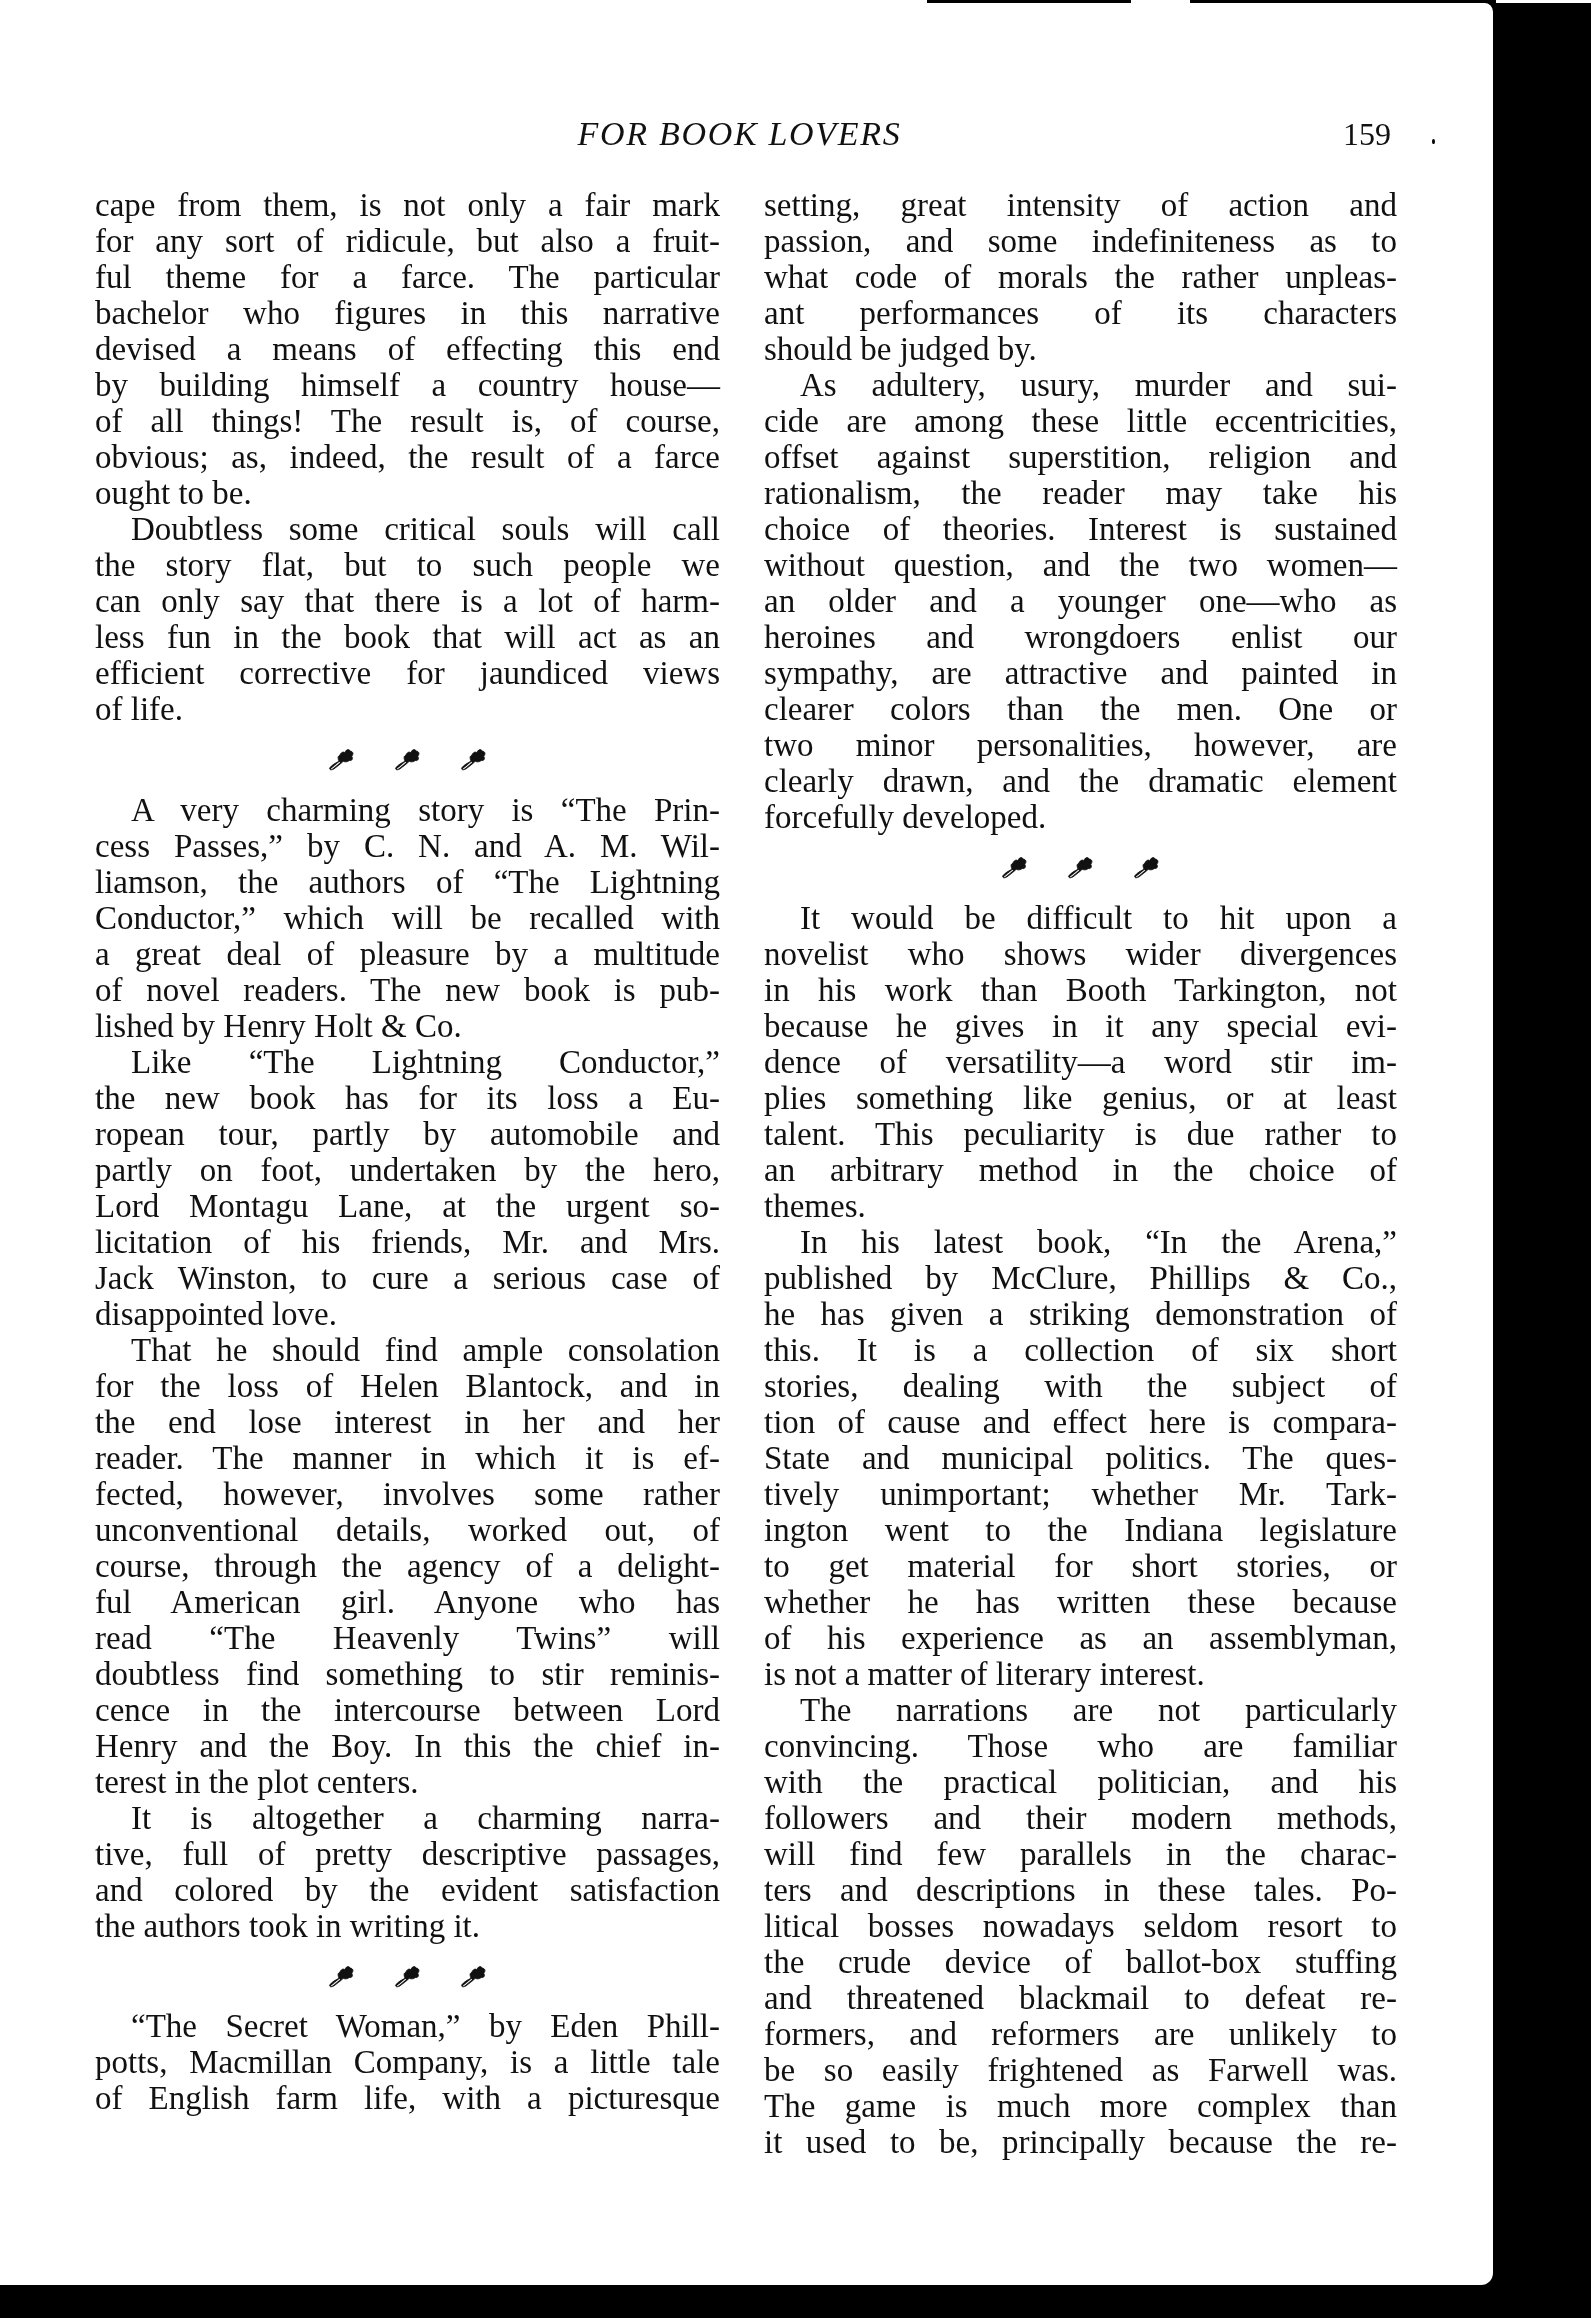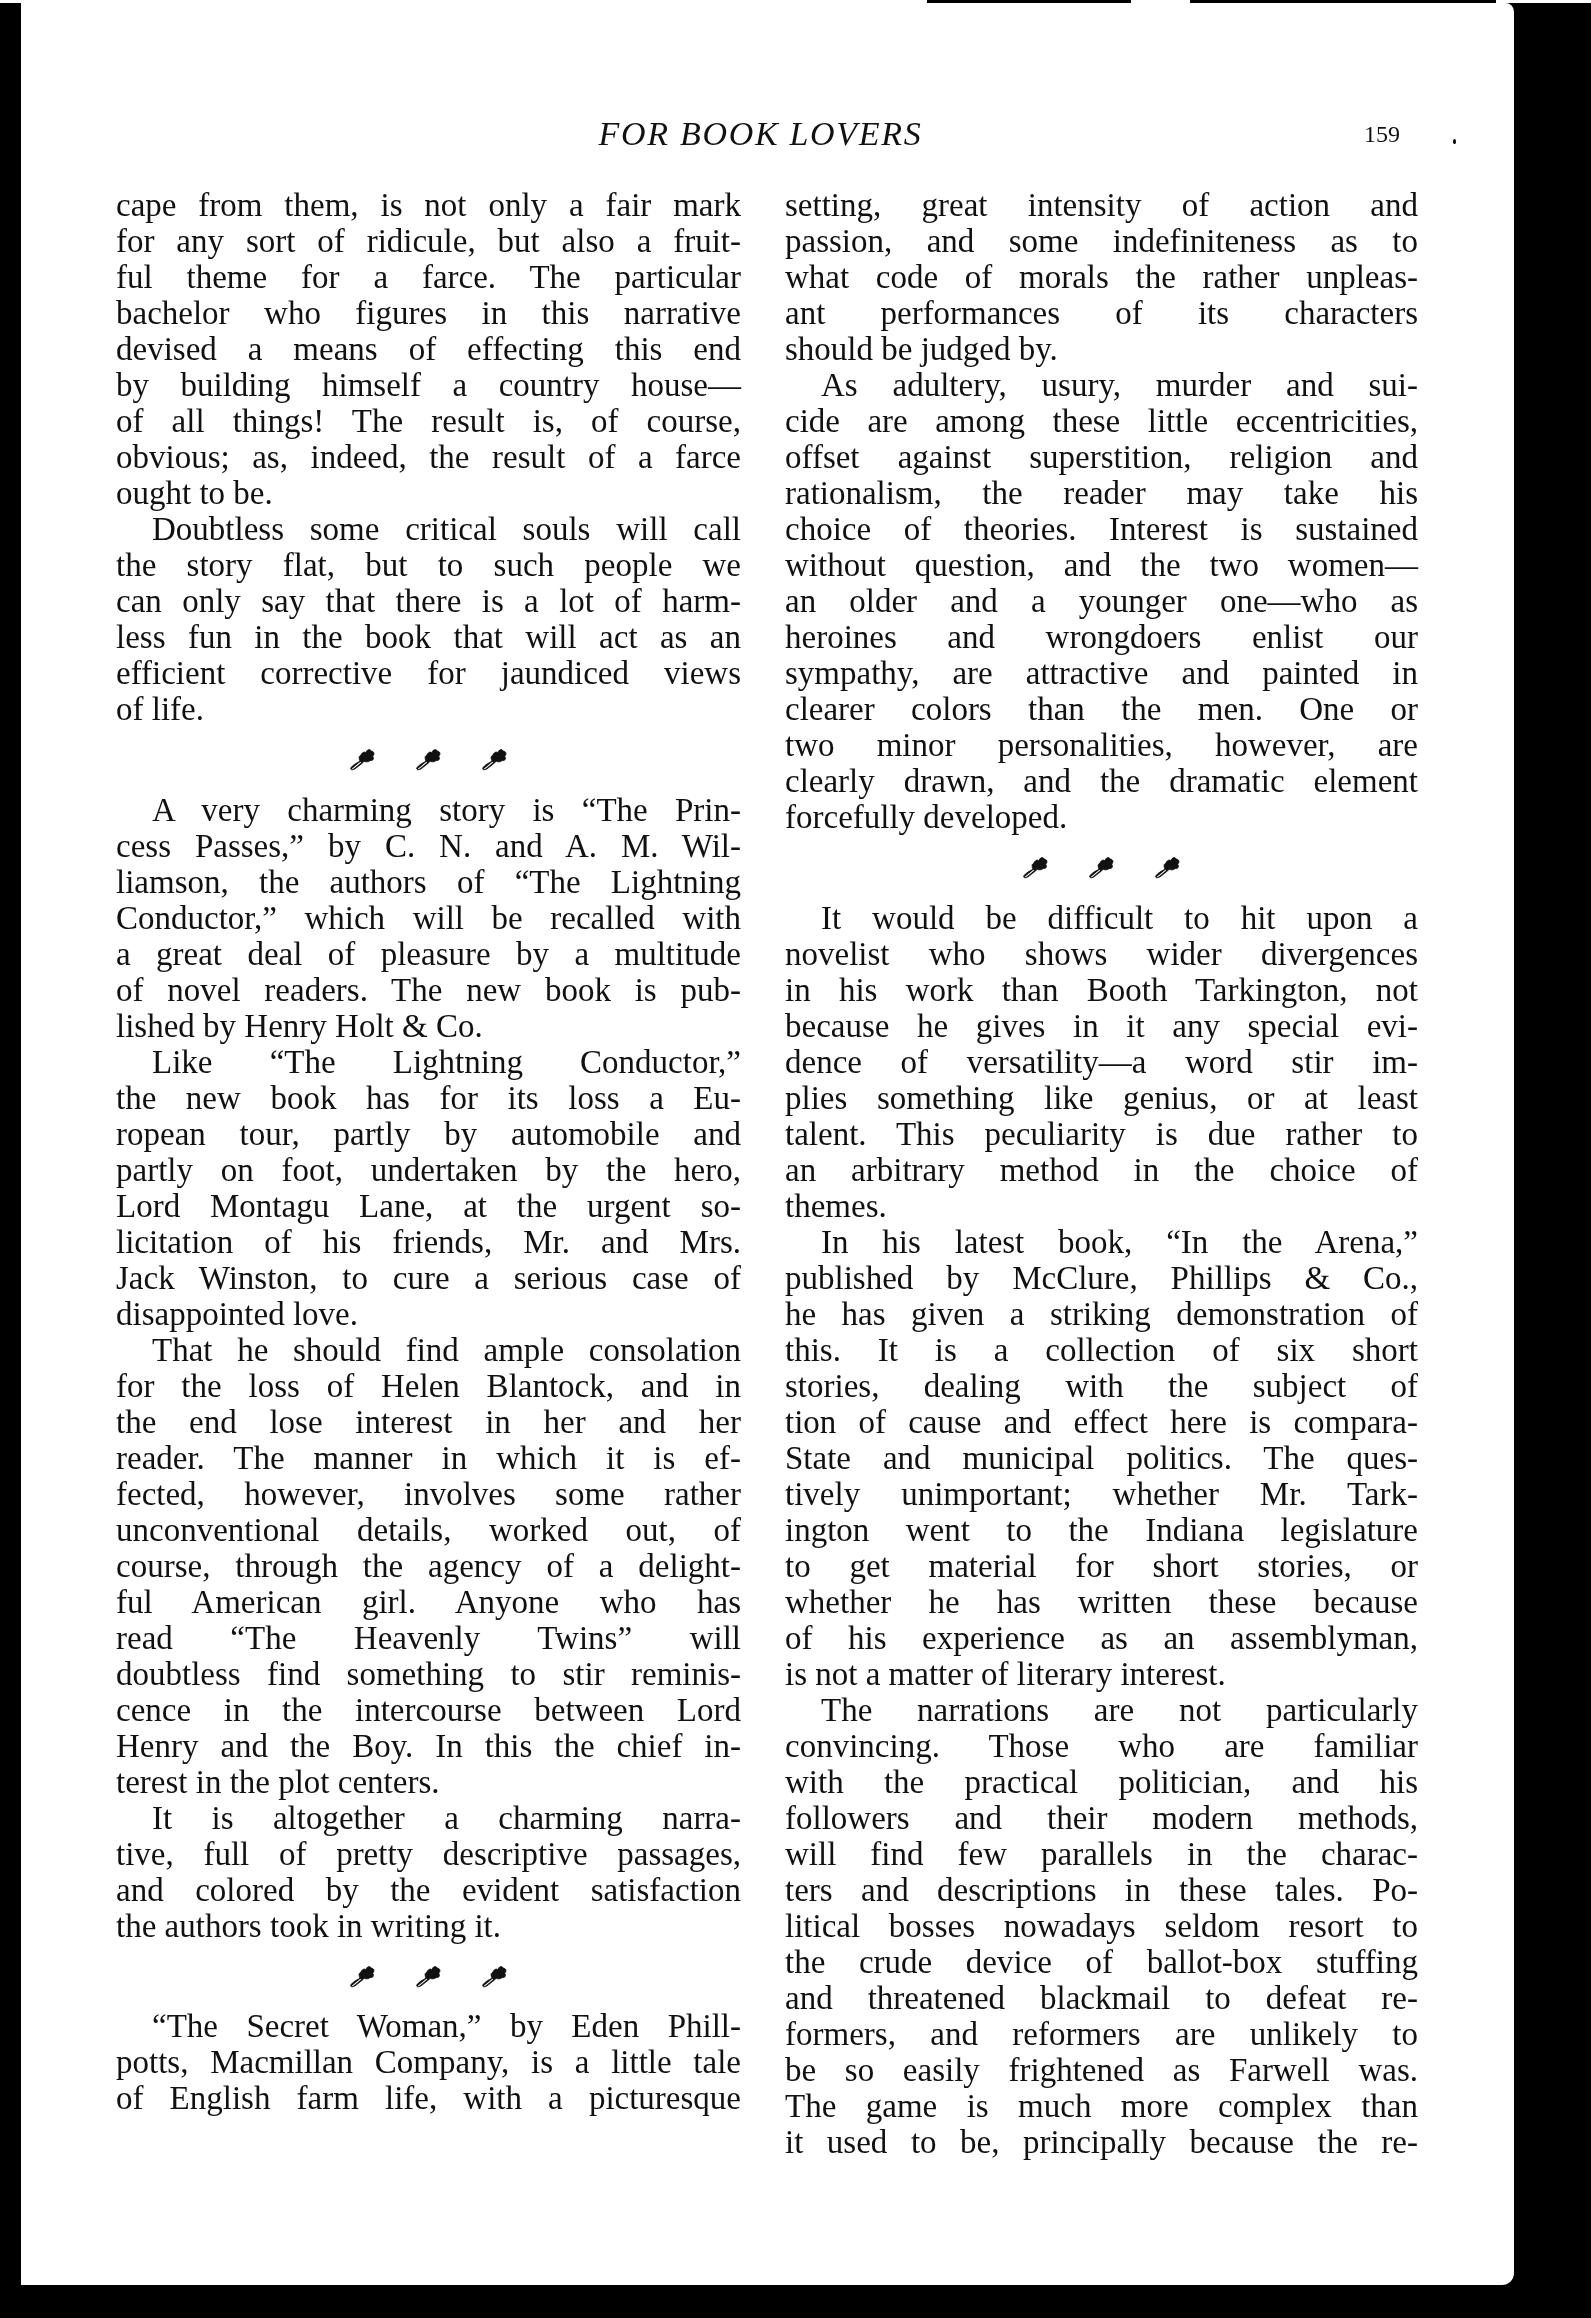--- a/index.html
+++ b/index.html
@@ -7,36 +7,35 @@
     width: 1592px; height: 2319px; position: relative; overflow: hidden;
     background: #000000;
     font-family: "Liberation Serif", "DejaVu Serif", serif;
     color: #111111;
   }
   .page {
     position: absolute; left: 0; top: 3.4px; width: 1493px; height: 2282px;
     background: #ffffff;
     border-top-right-radius: 8.5px;
     border-bottom-right-radius: 12px;
-    margin-left: 21px;
   }
   .top-strip {
     position: absolute; left: 0; top: 0; width: 1592px; height: 3.4px; background: #ffffff;
   }
   .top-strip .ink {
     position: absolute; top: 0; height: 2.6px; background: #000;
   }
   .running-head {
     position: absolute; top: 107px; left: 527px; width: 425px;
     font-style: italic; font-size: 34px; letter-spacing: 1.7px;
     text-align: center; line-height: 48px;
   }
   .page-number {
     position: absolute; top: 107px; left: 1343px; width: 60px;
-    font-size: 24px; line-height: 48px; text-align: left;
+    font-size: 32px; line-height: 48px; text-align: left;
   }
   .speck { position: absolute; background: #000; border-radius: 50%; }
   .column {
     position: absolute; top: 184px; width: 625px;
     font-size: 33px; line-height: 36px;
   }
   .col-left { left: 95px; }
   .col-right { left: 764px; width: 633px; }
   .line {
     display: block; white-space: nowrap; height: 36px;

